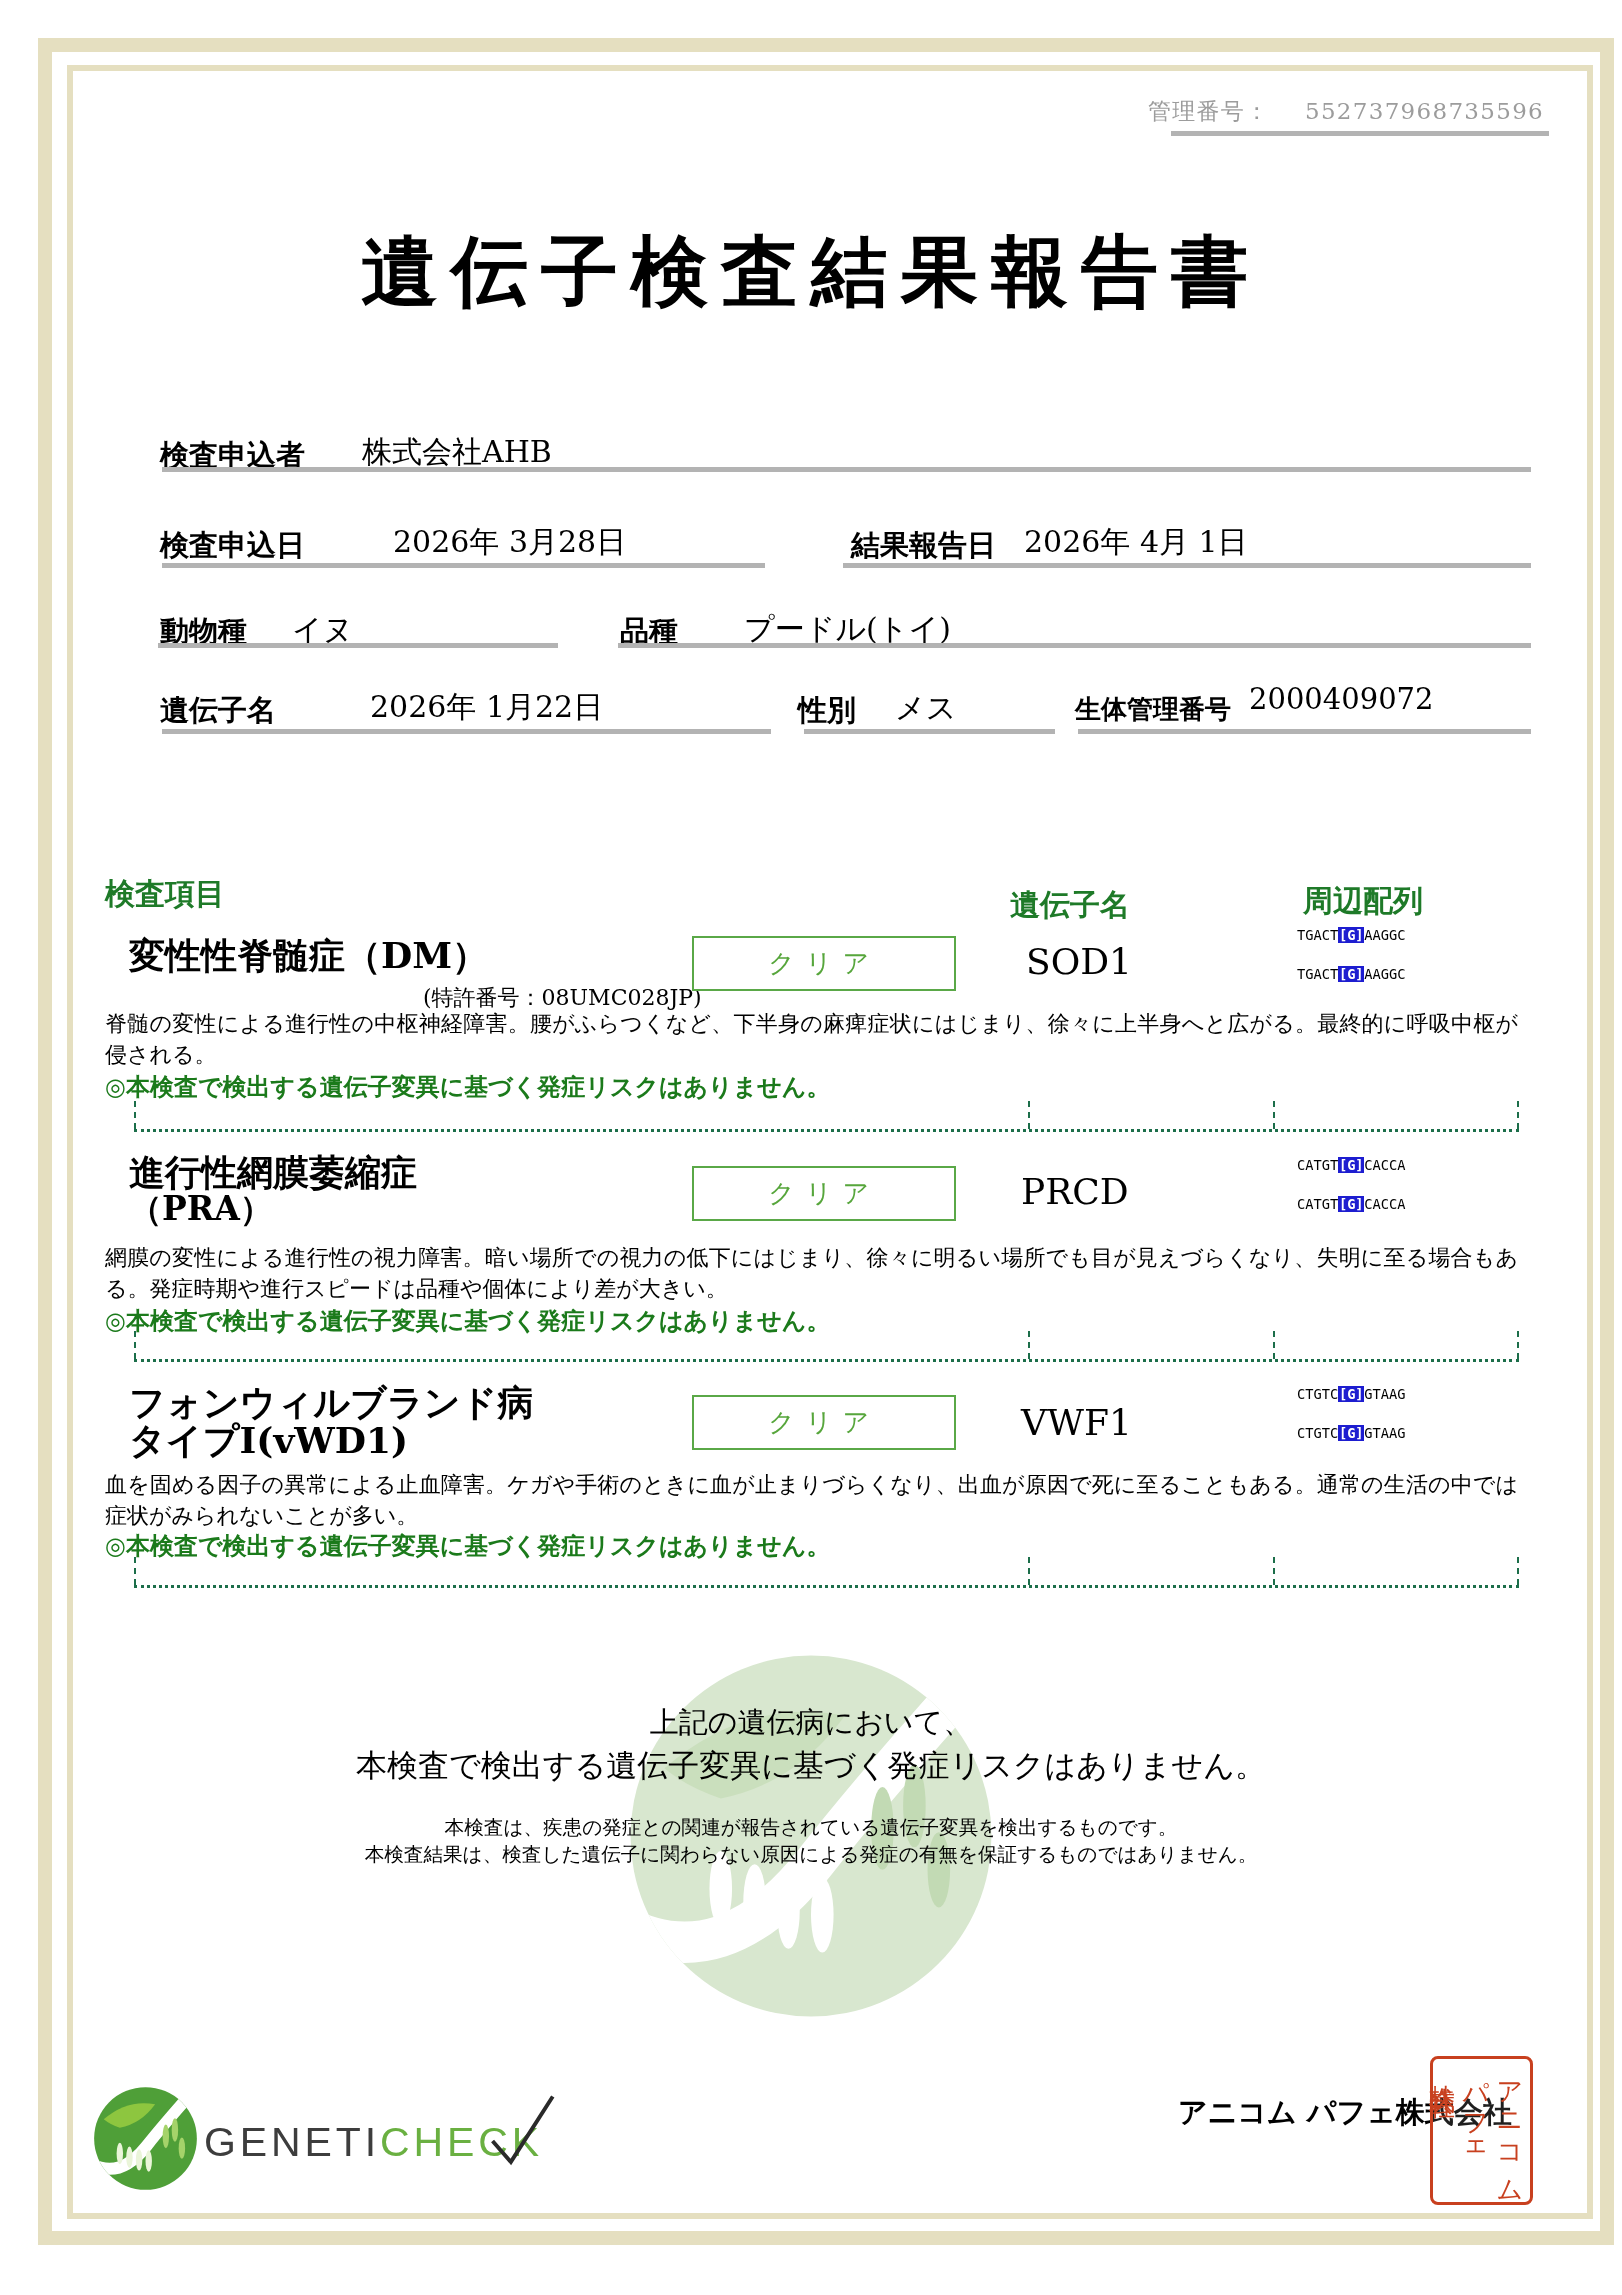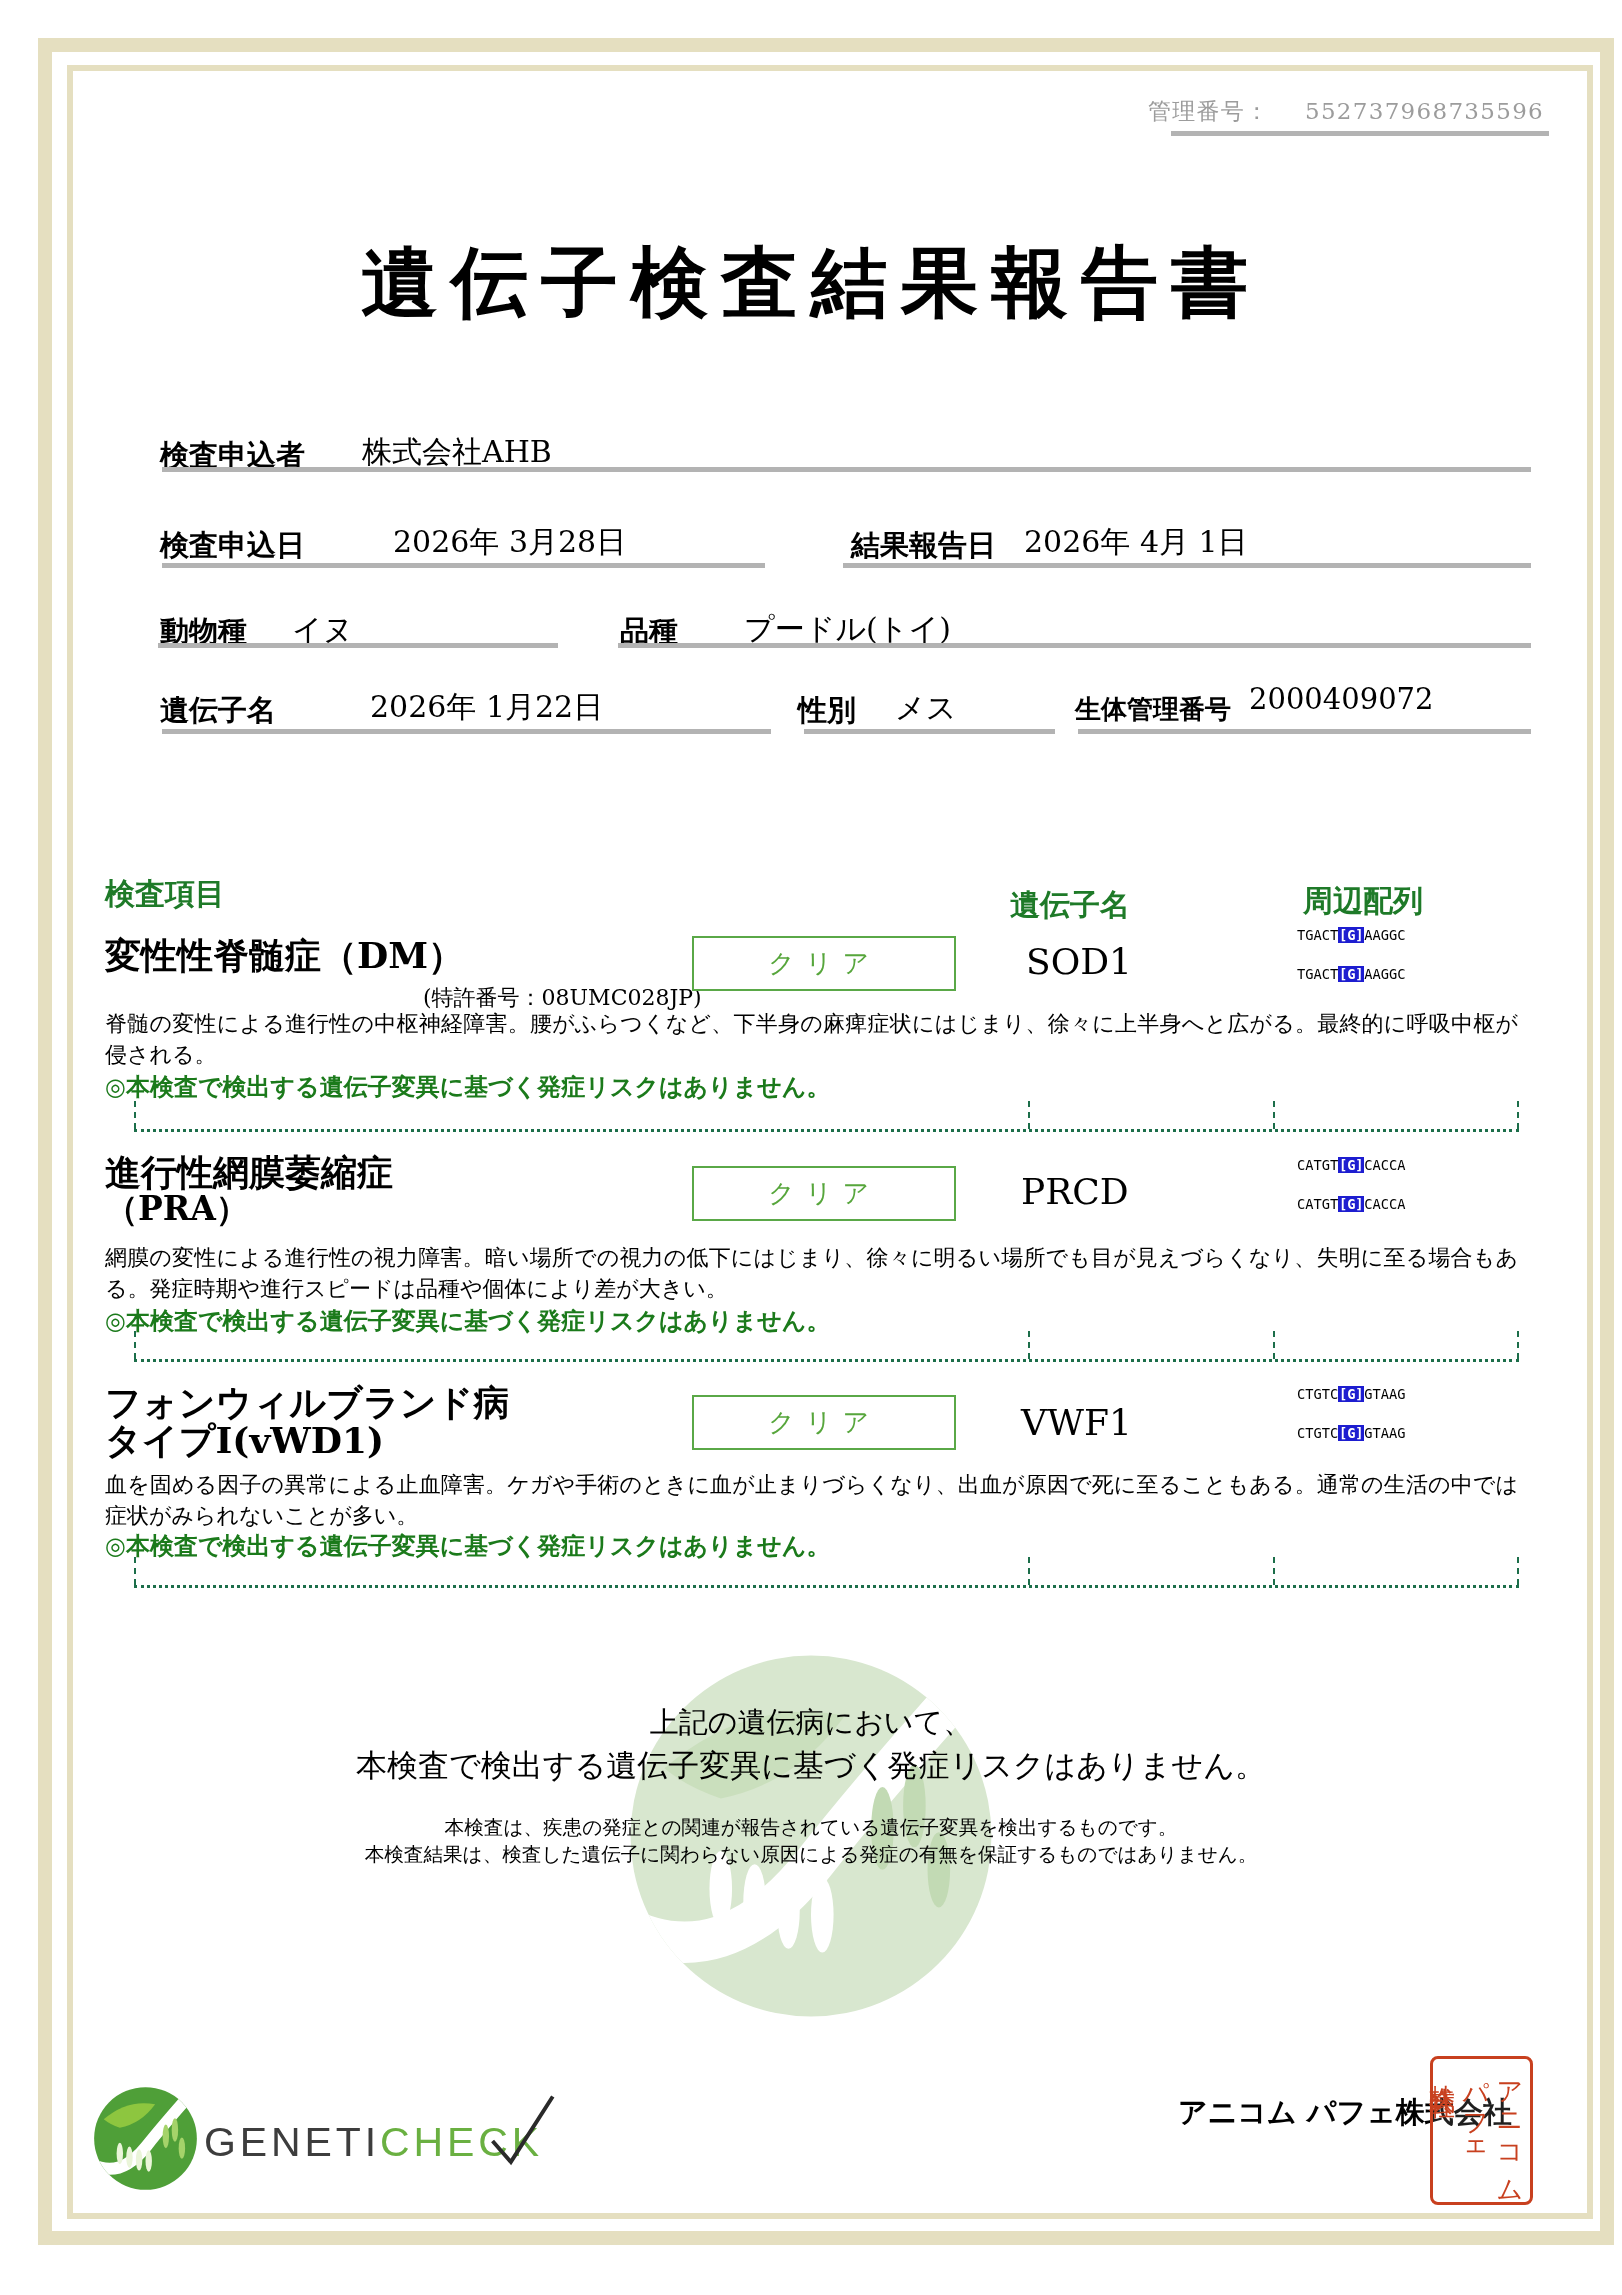--- a/index.html
+++ b/index.html
@@ -5,29 +5,29 @@
   html,body{margin:0;padding:0;background:#ffffff;}
   .page{position:relative;width:1622px;height:2295px;background:#ffffff;overflow:hidden;
         font-family:"DejaVu Serif","Liberation Serif",serif;color:#000;}
   .frame{position:absolute;pointer-events:none;}
   .frame-outer{left:38px;top:38px;right:7.9px;bottom:50px;border:14.4px solid #e5dfc0;}
   .frame-inner{left:67px;top:65px;right:29px;bottom:76px;border:6.5px solid #e5dfc0;}
   .abs{position:absolute;}
   
   .admin{font-size:23px;color:#9c9c9c;letter-spacing:1.3px;white-space:nowrap;}
   .admin-rule{height:4.6px;background:#b3b3b3;}
-  .doc-title{width:100%;text-align:center;font-size:77px;font-weight:bold;letter-spacing:13px;white-space:nowrap;margin-top:11px;}
+  .doc-title{width:100%;text-align:center;font-size:77px;font-weight:bold;letter-spacing:13px;white-space:nowrap;}
   
   .flabel{font-size:29px;font-weight:bold;white-space:nowrap;}
   .flabel.small{font-size:26px;}
   .fvalue{font-size:30px;white-space:nowrap;}
   .frule{height:4.6px;background:#b3b3b3;}
   
   .thead{font-size:30px;font-weight:bold;color:#1e7a28;white-space:nowrap;}
-  .tname{font-size:36px;font-weight:bold;white-space:nowrap;}
+  .tname{font-size:36px;font-weight:bold;white-space:nowrap;margin-left:24px;}
   .tpatent{font-size:22px;white-space:nowrap;}
   .result-btn{width:260px;height:51px;border:2.6px solid #5aa847;background:#fff;
       color:#57a63c;font-size:26px;letter-spacing:10.5px;text-align:center;line-height:51px;box-sizing:content-box;}
   .gene{font-size:36px;white-space:nowrap;}
   .seq{font-family:"DejaVu Sans Mono","Liberation Mono",monospace;font-size:13.7px;white-space:nowrap;}
   .seq .allele{background:#1d1dd0;color:#ffffff;font-weight:bold;padding:0 0.7px;}
   .desc{width:1413px;font-size:22px;line-height:31px;text-align:justify;}
   .note{font-size:24px;font-weight:bold;color:#1b7a1b;white-space:nowrap;}
   .sep{left:134px;width:1385px;height:18.3px;border-bottom:3.3px dotted #1c6e4a;}
   .sep .vt{position:absolute;top:-10.5px;bottom:0;width:0;border-left:2px dashed #1c6e4a;}

